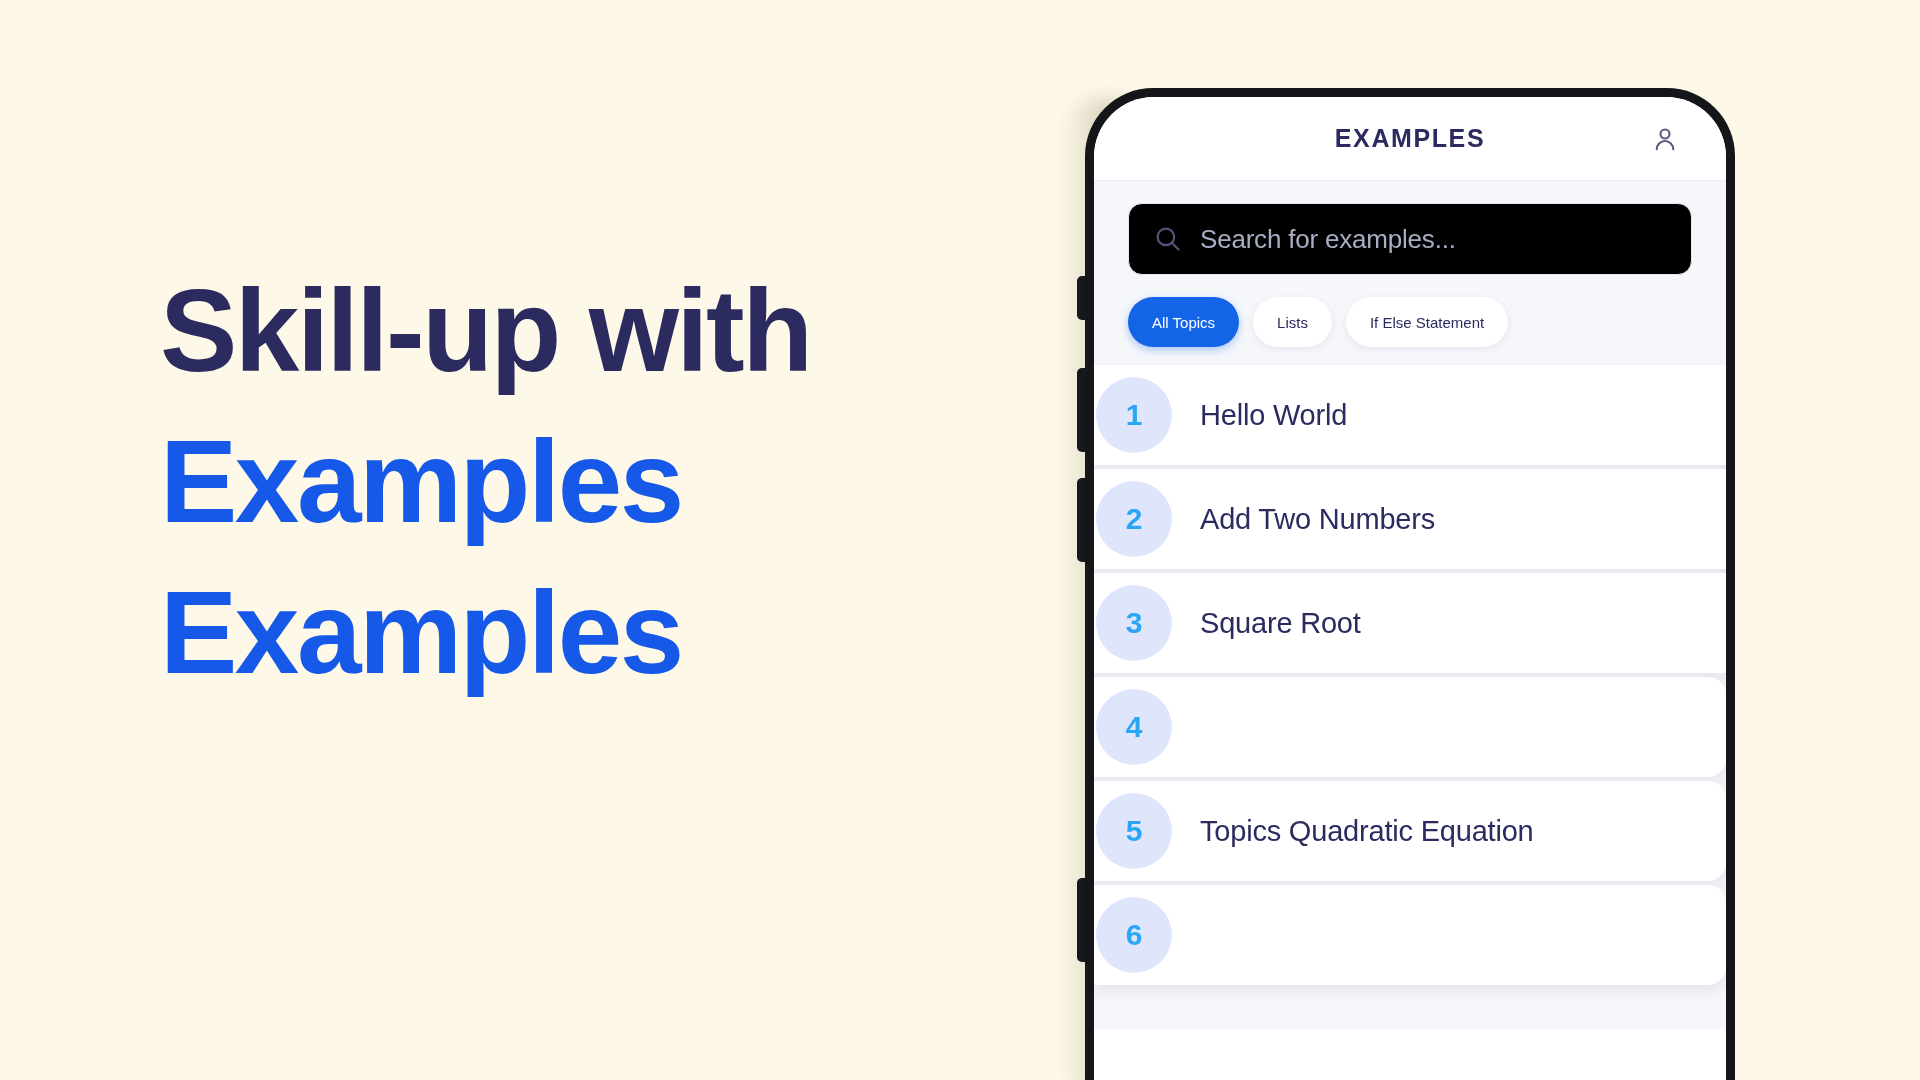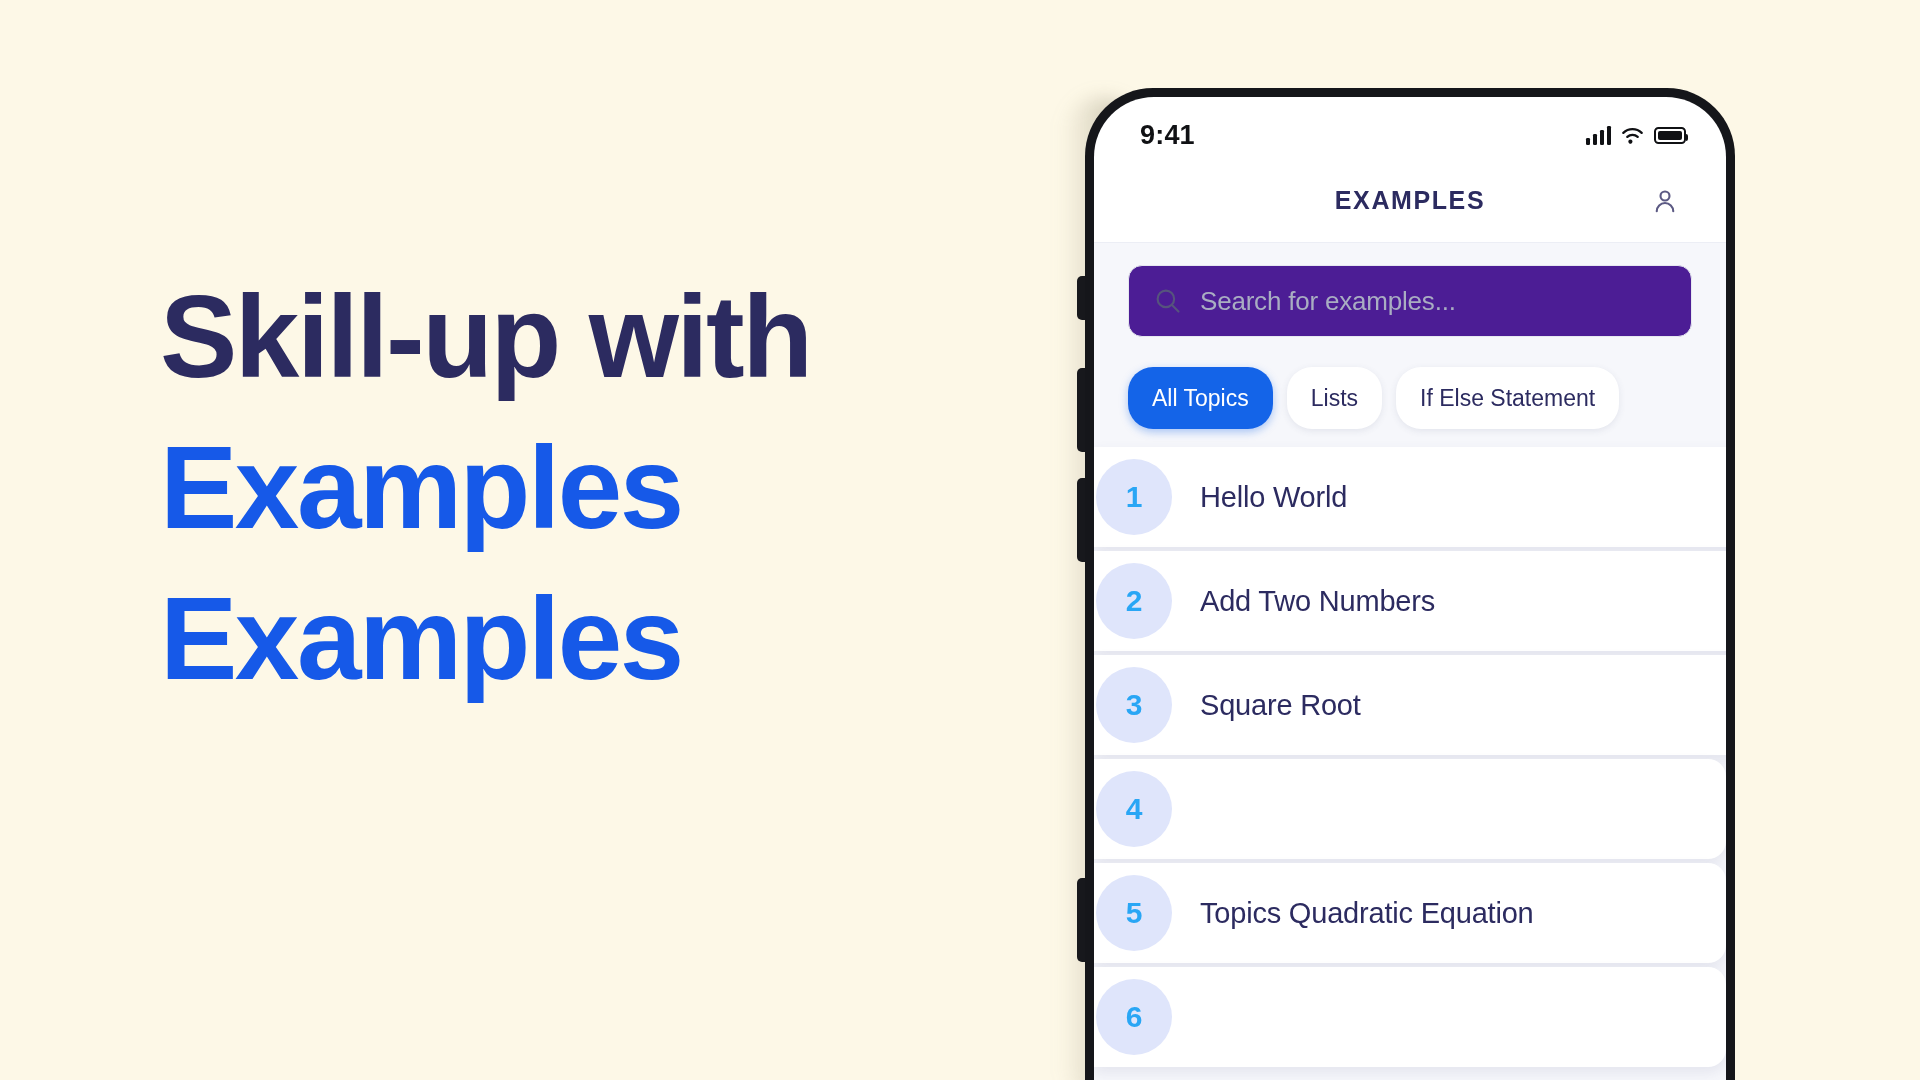--- a/index.html
+++ b/index.html
@@ -7,21 +7,21 @@
   body {
     font-family:"Liberation Sans", sans-serif;
     background:#fdf8e7;
     position:relative;
   }
 
   
   .hero {
     position:absolute;
     left:160px;
-    top:262px;
+    top:256px;
     width:820px;
   }
   .hero-line {
     font-weight:700;
     font-size:116px;
     line-height:1.3;
     letter-spacing:-2.5px;
     white-space:nowrap;
   }
   .hero-line.navy { color:#2c2b60; }
@@ -133,21 +133,21 @@
     display:flex; align-items:center; justify-content:center;
   }
 
   
   .search-zone {
     background:#f6f7fb;
     padding:22px 34px 0 34px;
   }
   .search-bar {
     height:72px;
-    background:#4c1d95;
+    background:#000000;
     border:1px solid #e6e8f0;
     border-radius:14px;
     display:flex;
     align-items:center;
     gap:17px;
     padding:0 24px;
   }
   .search-ph {
     font-size:26px;
     color:#a9adc2;
@@ -158,30 +158,29 @@
   .chips {
     display:flex;
     gap:14px;
     padding:22px 0 18px 34px;
     background:#f6f7fb;
     white-space:nowrap;
     overflow:hidden;
   }
   .chip {
     flex:0 0 auto;
-    height:62px;
+    height:50px;
     padding:0 24px;
     border-radius:25px;
     background:#ffffff;
     color:#2c2b60;
-    font-size:23px;
+    font-size:15px;
     display:flex;
     align-items:center;
     box-shadow:0 2px 7px rgba(60,64,110,0.10);
-    margin-top:8px;
   }
   .chip.active {
     background:#1464e8;
     color:#ffffff;
     box-shadow:0 3px 9px rgba(20,100,232,0.35);
   }
 
   
   .ex-list {
     position:relative;
@@ -231,39 +230,20 @@
   <div class="phone-shadow"></div>
 
   <div class="side-btn b1"></div>
   <div class="side-btn b2"></div>
   <div class="side-btn b3"></div>
   <div class="side-btn b4"></div>
 
   <div class="phone-frame">
     <div class="phone-screen">
 
-      <div class="status-bar">
-        <div class="status-time">9:41</div>
-        <div class="status-icons">
-          <div class="bars">
-            <i></i>
-              <i></i>
-              <i></i>
-              <i></i>
-          </div>
-          <svg width="25" height="19" viewBox="0 0 25 19">
-            <path d="M12.5 15.6a2.1 2.1 0 1 0 0 .02Z" fill="#101114"></path>
-            <path d="M7.3 10.9a7.6 7.6 0 0 1 10.4 0" stroke="#101114" stroke-width="2.3" fill="none" stroke-linecap="round"></path>
-            <path d="M3.3 6.9a13.3 13.3 0 0 1 18.4 0" stroke="#101114" stroke-width="2.3" fill="none" stroke-linecap="round"></path>
-          </svg>
-          <div class="battery">
-              <span></span>
-            </div>
-        </div>
-      </div>
 
       <div class="app-header">
         <div class="app-title">EXAMPLES</div>
         <div class="profile-btn">
           <svg width="30" height="30" viewBox="0 0 24 24">
             <circle cx="12" cy="8" r="3.6" stroke="#5c5a84" stroke-width="1.7" fill="none"></circle>
             <path d="M5.4 20.2a6.6 6.6 0 0 1 13.2 0" stroke="#5c5a84" stroke-width="1.7" fill="none" stroke-linecap="round"></path>
           </svg>
         </div>
       </div>

